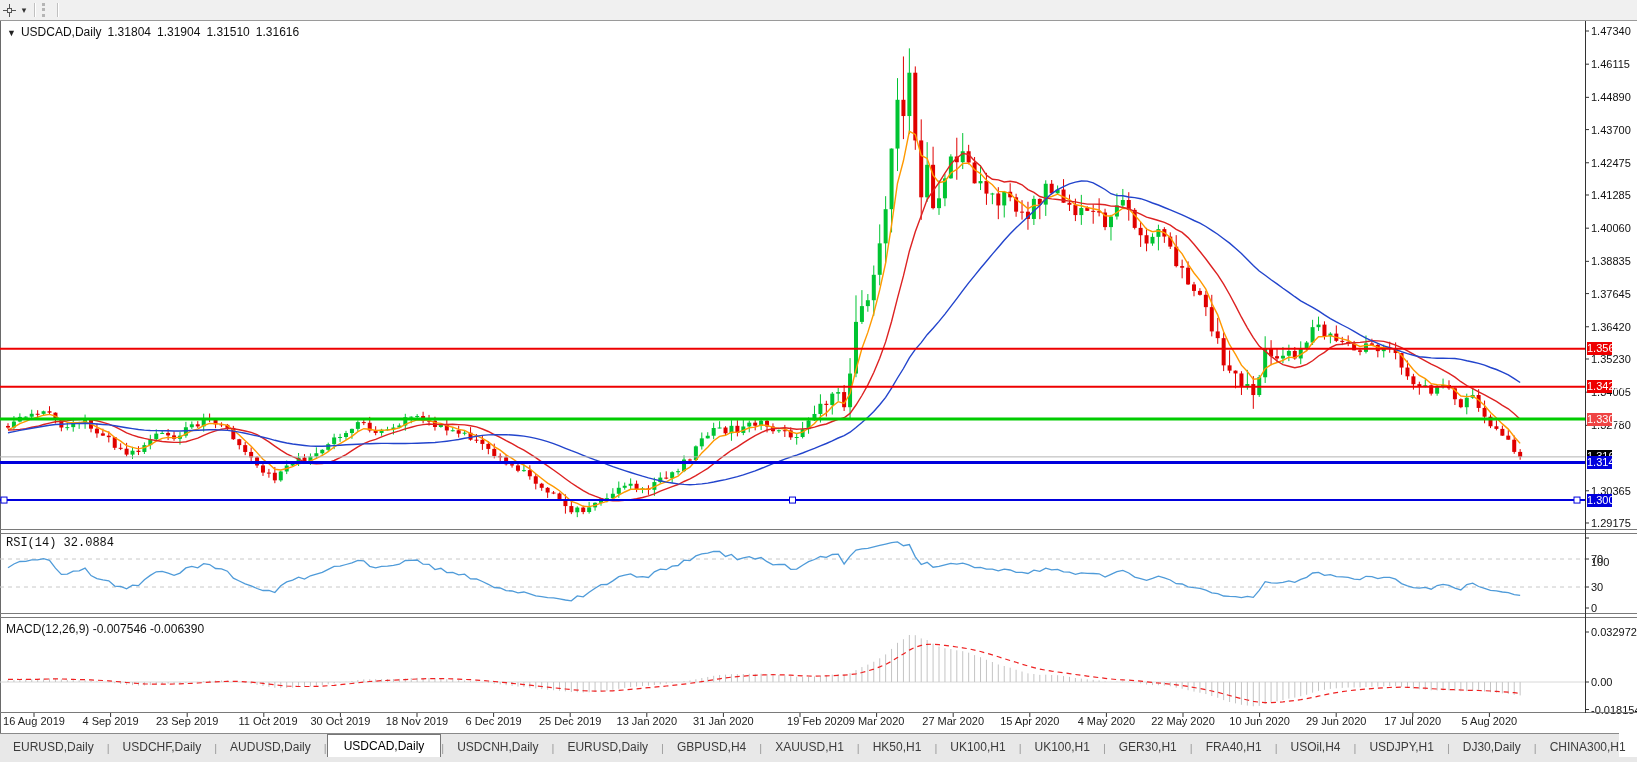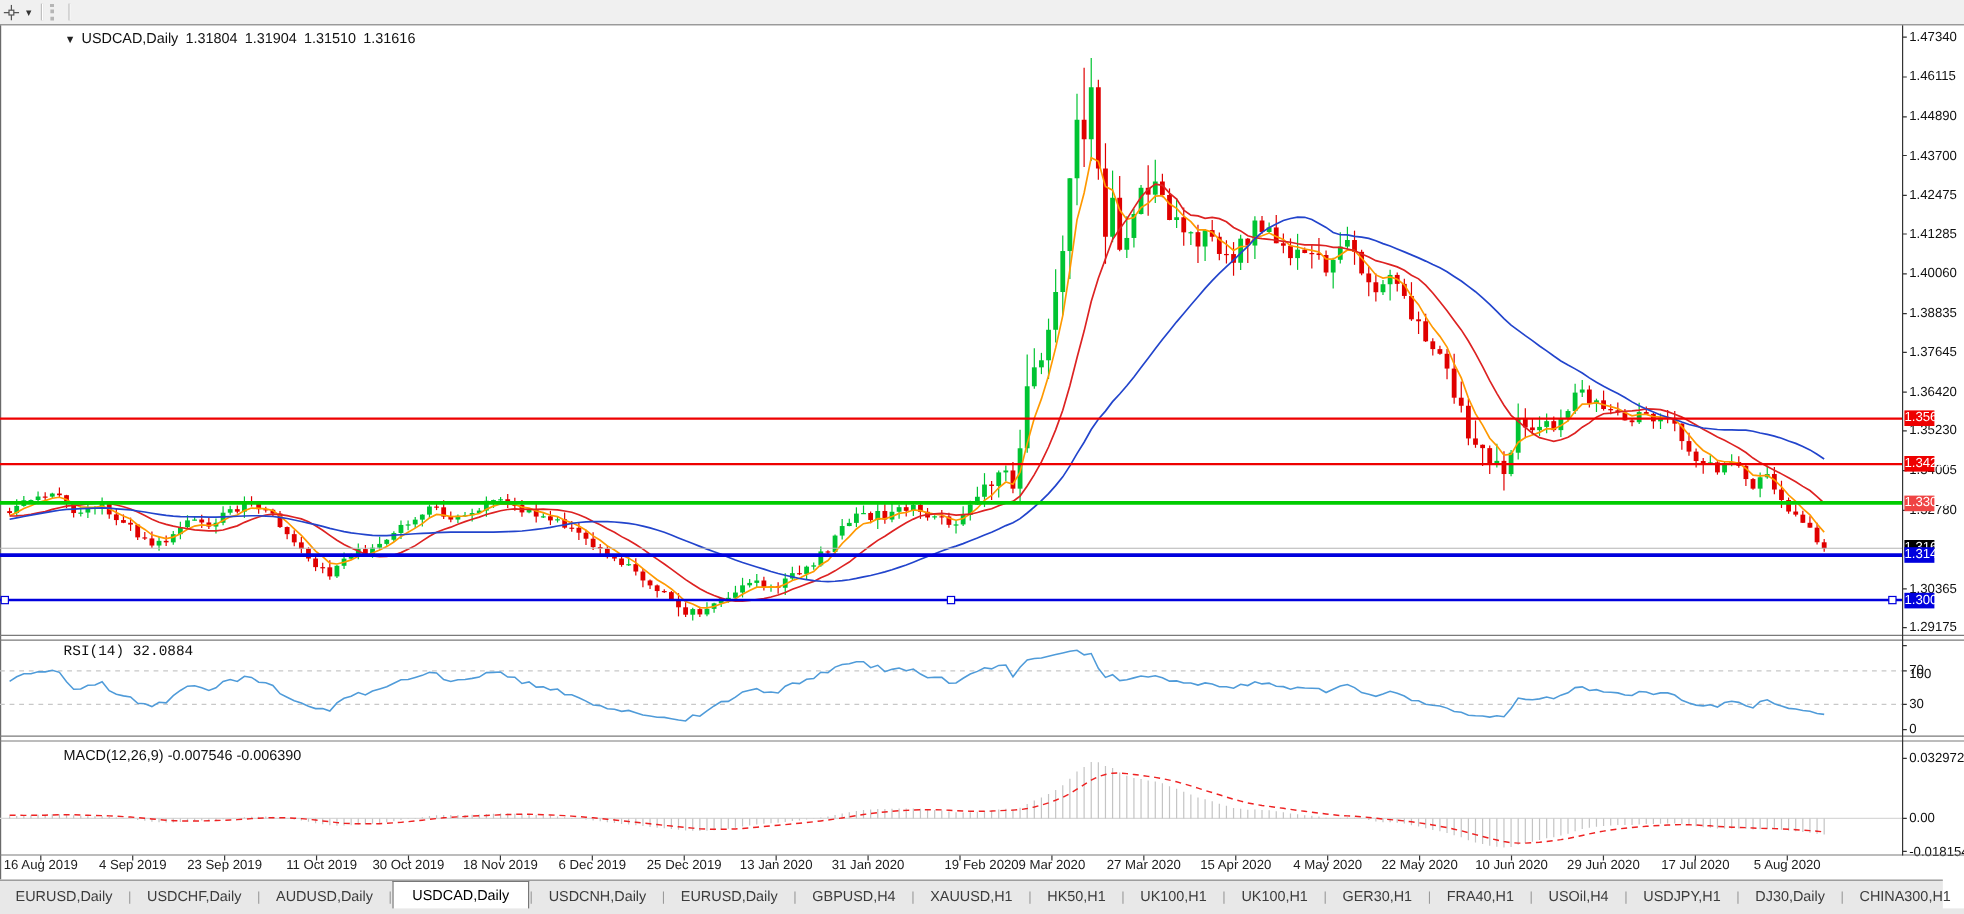--- a/index.html
+++ b/index.html
@@ -9,21 +9,21 @@
   #toolbar{position:absolute;left:0;top:0;width:1637px;height:20px;background:#f0f0f0;
            border-bottom:1px solid #9a9a9a;display:flex;align-items:center;z-index:30;}
   .tb-icon{width:18px;height:16px;display:flex;align-items:center;justify-content:center;color:#444;}
   .tb-caret{font-size:9px;color:#333;width:12px;text-align:center;}
   .tb-sep{width:1px;height:14px;background:#c0c0c0;border-right:1px solid #fff;margin:0 4px;}
   .tb-grip{width:3px;height:14px;border-left:3px dotted #b5b5b5;margin:0 5px 0 2px;}
   .pbtn{font-size:11px;color:#1a1a1a;padding:1px 8px;margin:0 1px;border:1px solid transparent;
         border-radius:2px;cursor:default;line-height:14px;}
   .pbtn.active{background:#fbfbfb;border:1px solid #b0b0b0;}
   
-  .ovl{position:absolute;z-index:5;margin-left:47px;}
+  .ovl{position:absolute;z-index:5;}
   #chart-title{left:7px;top:25px;font-size:12px;color:#111;}
   #chart-title .num{margin-left:6px;}
   #collapse{font-size:9px;margin-right:5px;color:#222;}
   #rsi-label{left:6px;top:536px;font-size:12px;color:#111;font-family:Liberation Mono, monospace;}
   #macd-label{left:6px;top:622px;font-size:12px;color:#111;}
   .axtick{position:absolute;left:1591px;font-size:11px;color:#111;white-space:nowrap;}
   .badge{position:absolute;left:1587px;width:25px;height:13px;font-size:11px;line-height:13px;
          color:#fff;text-align:center;z-index:6;}
   .datelbl{position:absolute;top:715px;width:90px;margin-left:-45px;text-align:center;
            font-size:11px;color:#222;white-space:nowrap;}

